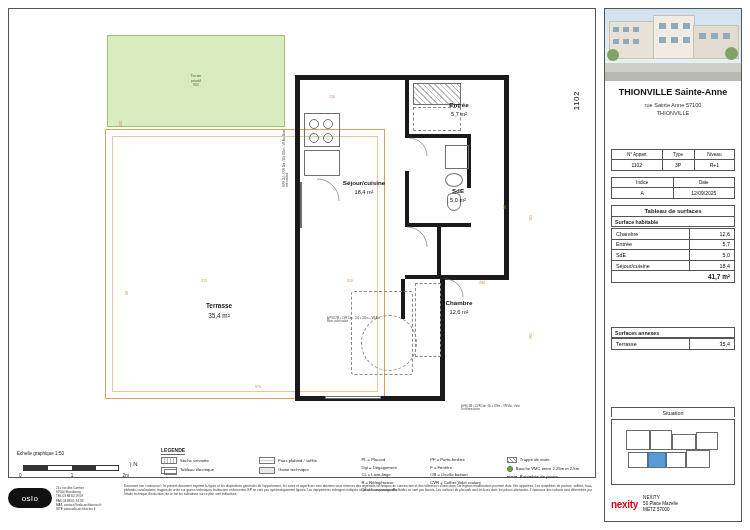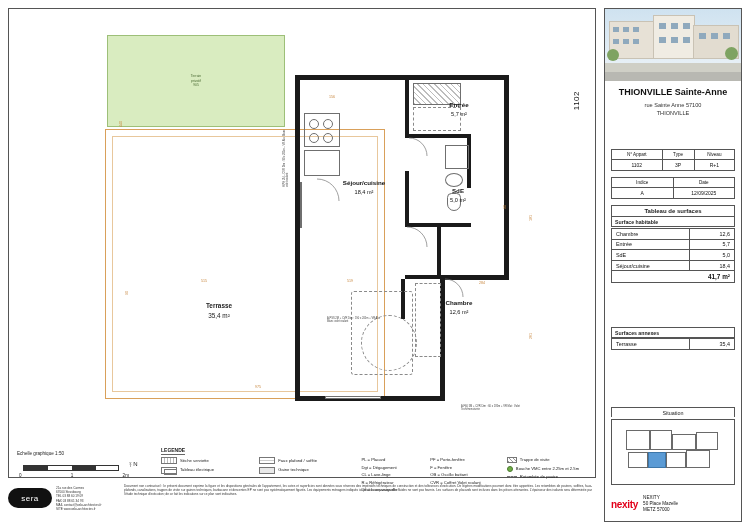--- a/index.html
+++ b/index.html
@@ -263,21 +263,21 @@
           <div class="legrow">
             <span class="swatch" style="width:10px;height:0;border:none;border-top:.8px dashed #777;"></span>
             <span>Retombée de poutre</span>
           </div>
         </div>
       </div>
     </div>
   </div>
 
   <div class="logo-osb">
-      <span>sera</span>
+      <span>oslo</span>
     </div>
   <div class="addr" style="left:56px;top:486px;width:66px;">
     <div>21a rue des Carmes</div>
     <div>67000 Strasbourg</div>
     <div>TEL 03 88 60 19 09</div>
     <div>FAX 03 88 61 34 93</div>
     <div>MAIL contact@oslo-architectes.fr</div>
     <div>SITE www.oslo-architectes.fr</div>
   </div>
   <div class="disclaimer">Document non contractuel : le présent document exprime la figure et les dispositions générales de l'appartement, les cotes et superficies sont données sous réserves des impératifs techniques de construction et des tolérances d'exécution. De légères modifications pourront donc être apportées. Les retombées de poutres, soffites, faux-plafonds, canalisations, trappes de visite sur gaines techniques, barbacane et descentes EP ne sont pas systématiquement figurés. Les équipements ménagers indiqués ici position ou passage des fluides ne sont pas fournis. Les surfaces de placards sont incluses dans les pièces attenantes. L'épaisseur des isolants sera déterminée par l'étude technique d'exécution; de ce fait les indications sur ce plan sont indicatives.</div>

